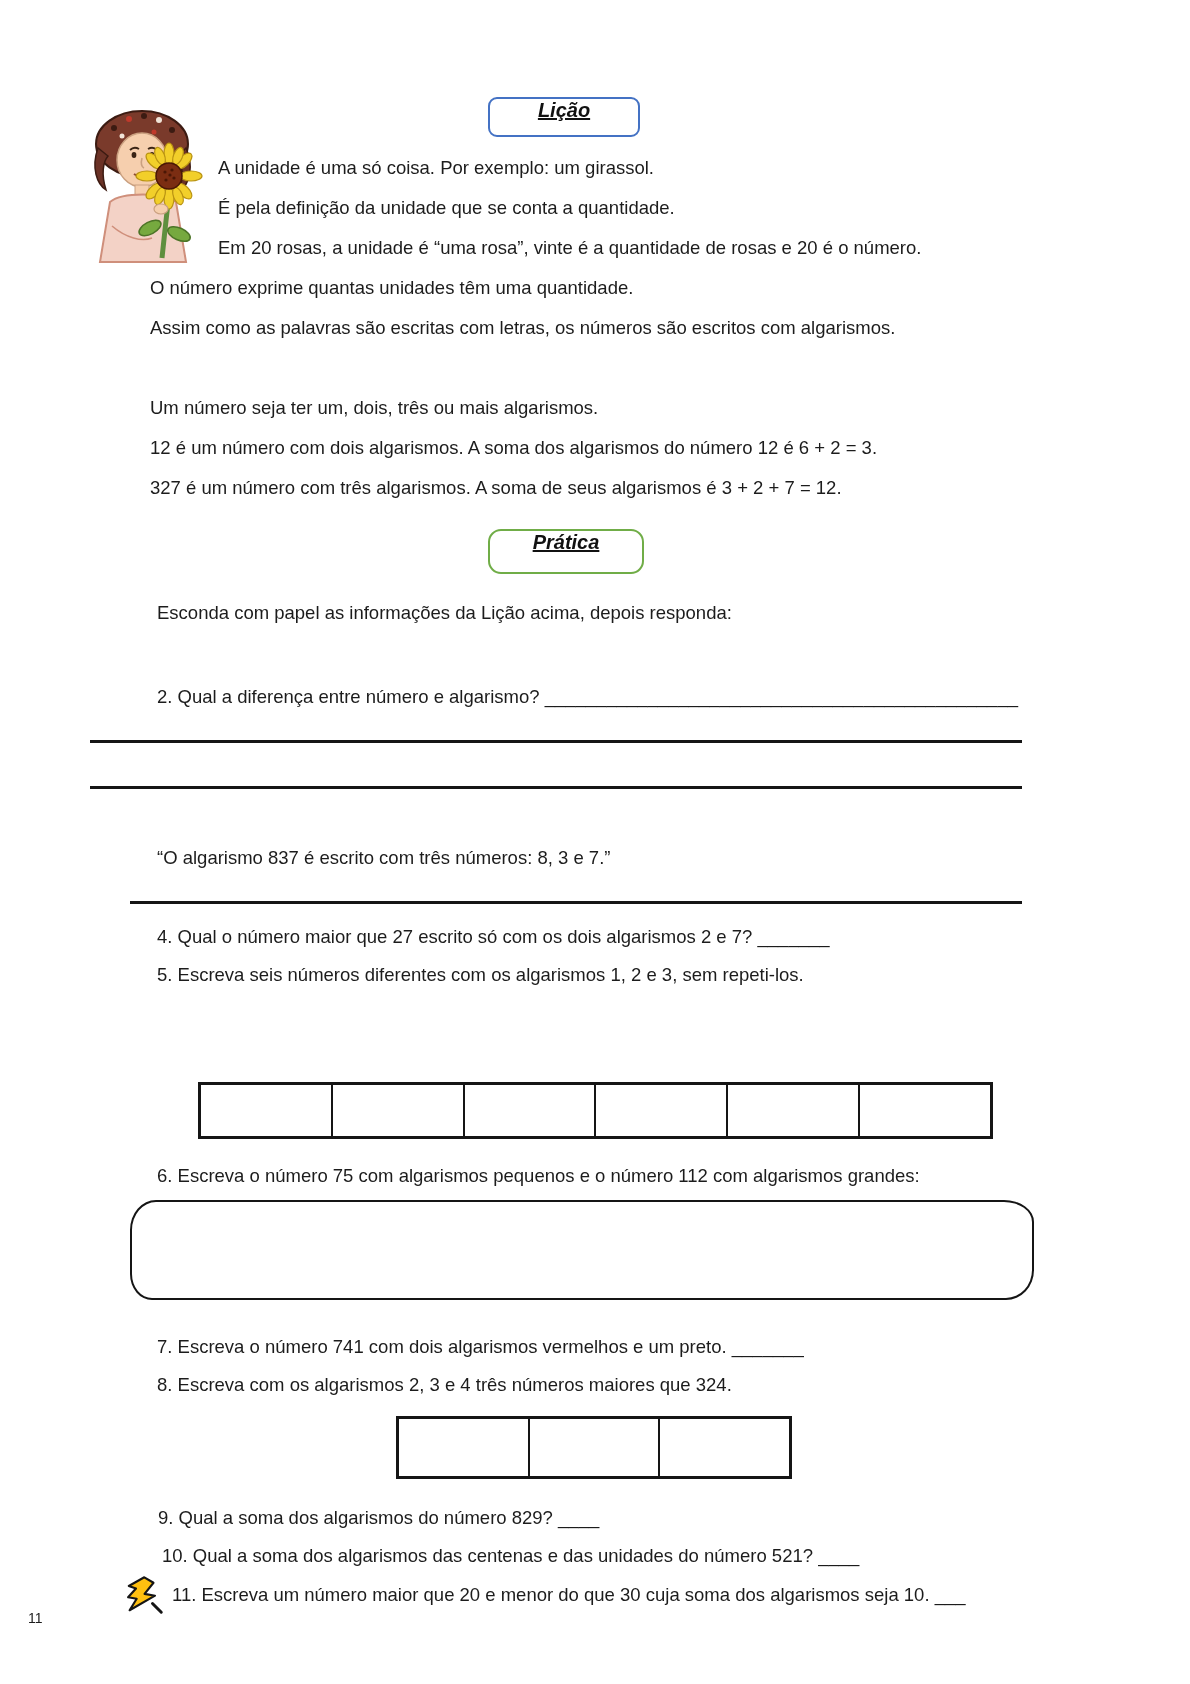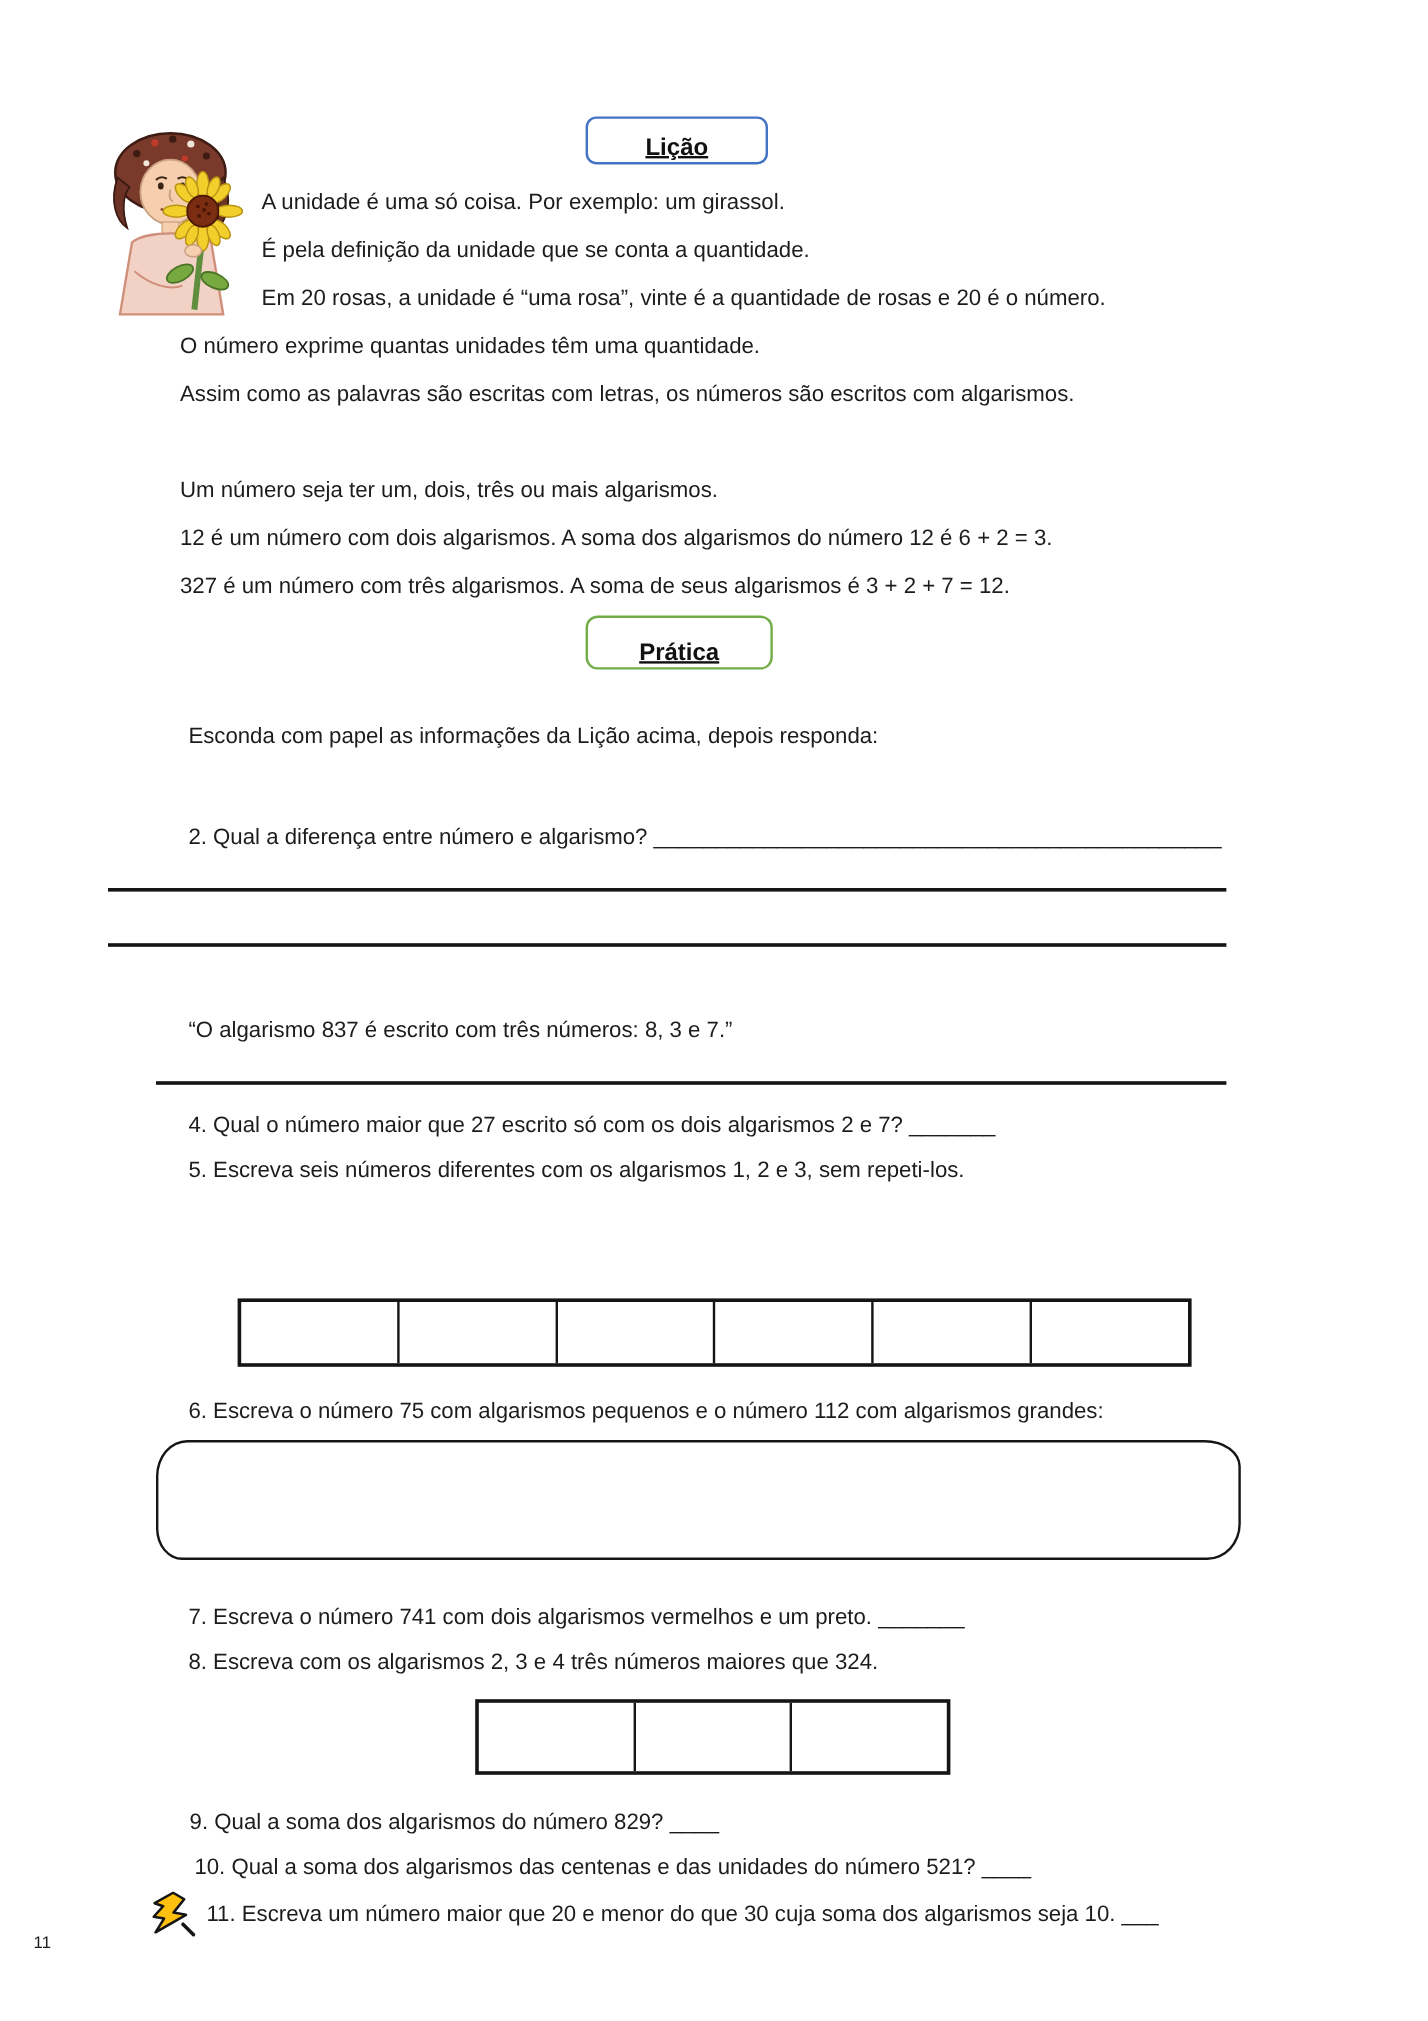--- a/index.html
+++ b/index.html
@@ -14,22 +14,22 @@
   .txt{
     position:absolute;
     font-size:18.5px;
     line-height:24px;
     white-space:nowrap;
     color:#1c1c1c;
   }
   .badge{
     position:absolute;
     background:#ffffff;
-    display:flex;align-items:flex-end;justify-content:center;
-    font-size:20px;font-weight:bold;
+    display:flex;align-items:flex-start;justify-content:center;
+    font-size:20px;font-weight:bold;font-style:italic;
     text-decoration:underline;
     color:#111;
   }
   .badge-lesson{border:2px solid var(--accent-blue,#4472c4);border-radius:9px;}
   .badge-practice{border:2px solid var(--accent-green,#70ad47);border-radius:10px;}
   .rule{
     position:absolute;
     border-top:3px solid #151515;
     height:0;
   }
@@ -125,21 +125,21 @@
   <div class="txt" style="left:218px;top:156px;">A unidade é uma só coisa. Por exemplo: um girassol.</div>
   <div class="txt" style="left:218px;top:196px;">É pela definição da unidade que se conta a quantidade.</div>
   <div class="txt" style="left:218px;top:236px;">Em 20 rosas, a unidade é “uma rosa”, vinte é a quantidade de rosas e 20 é o número.</div>
 
   <div class="txt" style="left:150px;top:276px;">O número exprime quantas unidades têm uma quantidade.</div>
   <div class="txt" style="left:150px;top:316px;">Assim como as palavras são escritas com letras, os números são escritos com algarismos.</div>
   <div class="txt" style="left:150px;top:396px;">Um número seja ter um, dois, três ou mais algarismos.</div>
   <div class="txt" style="left:150px;top:436px;">12 é um número com dois algarismos. A soma dos algarismos do número 12 é 6 + 2 = 3.</div>
   <div class="txt" style="left:150px;top:476px;">327 é um número com três algarismos. A soma de seus algarismos é 3 + 2 + 7 = 12.</div>
 
-  <div class="badge badge-practice" style="left:488px;top:513px;width:152px;height:41px;">
+  <div class="badge badge-practice" style="left:488px;top:529px;width:152px;height:41px;border-radius:13px;">
     <span>Prática</span>
   </div>
 
   <div class="txt" style="left:157px;top:601px;">Esconda com papel as informações da Lição acima, depois responda:</div>
   <div class="txt" style="left:157px;top:685px;">2. Qual a diferença entre número e algarismo? ______________________________________________</div>
 
   <div class="rule" style="left:90px;top:740px;width:932px;"></div>
   <div class="rule" style="left:90px;top:786px;width:932px;"></div>
 
   <div class="txt" style="left:157px;top:846px;">“O algarismo 837 é escrito com três números: 8, 3 e 7.”</div>

